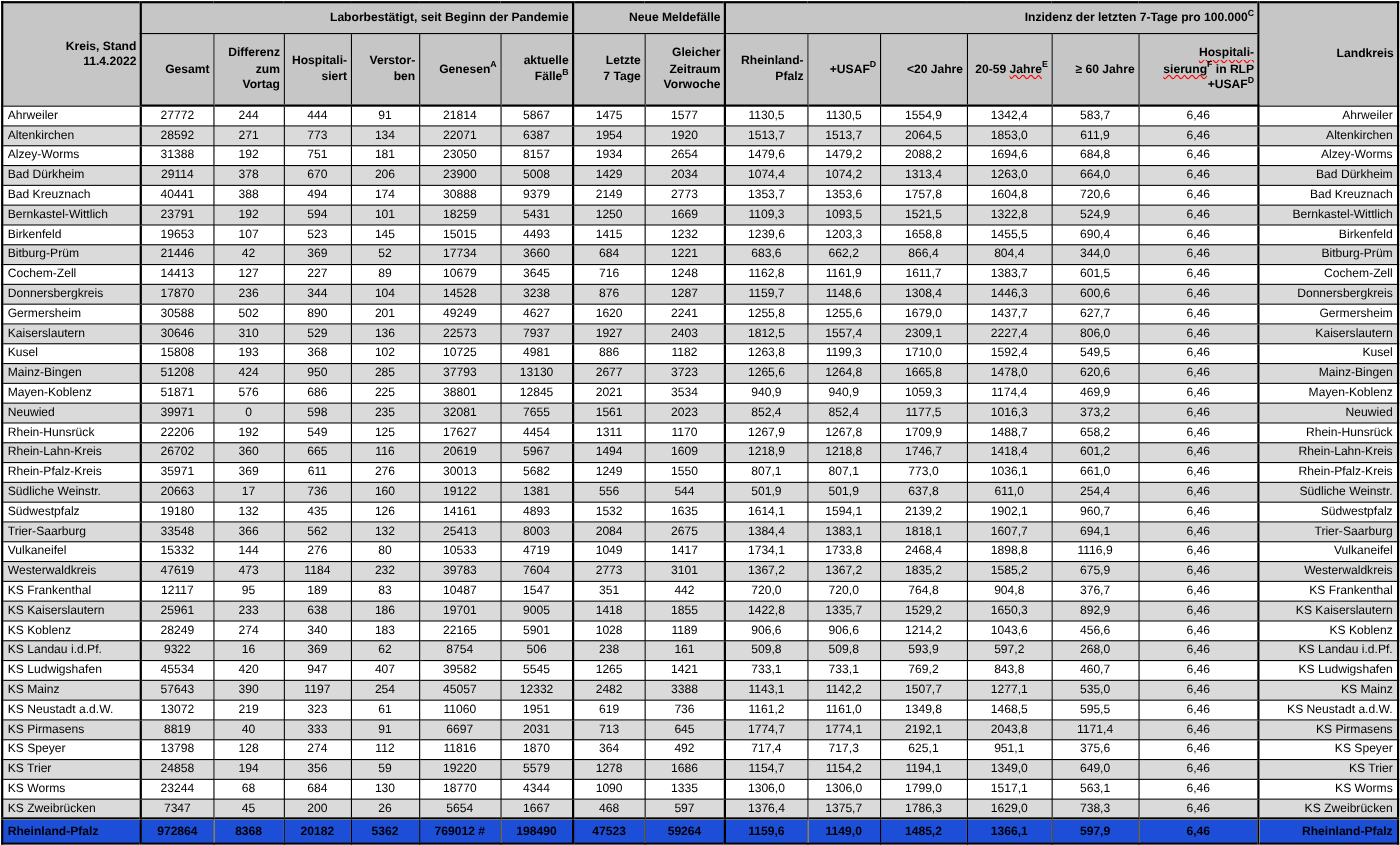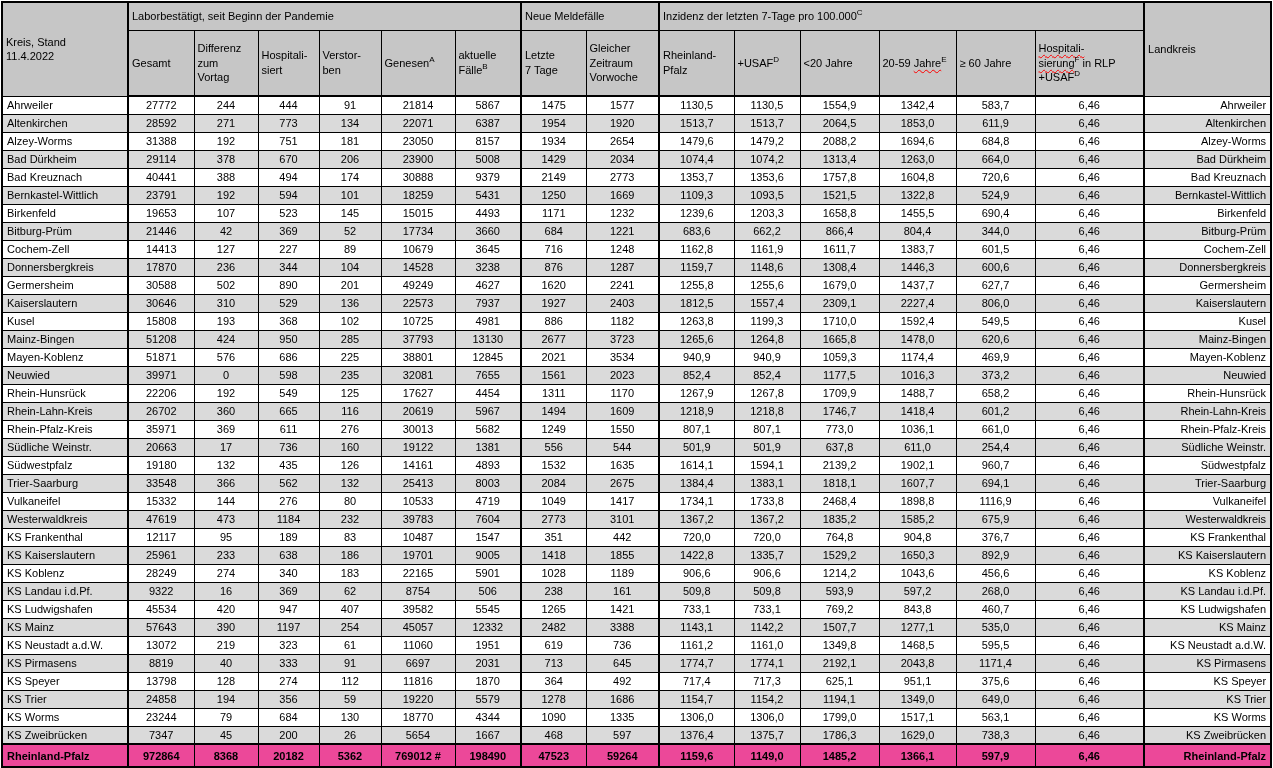--- a/index.html
+++ b/index.html
@@ -13,23 +13,23 @@
     width:1269px;border:2px solid #000;
   }
   th,td{
     border:1px solid #000;
     overflow:hidden;
     padding:0 3px;
     box-sizing:border-box;
   }
   thead th{
     background:#c6c6c6;
-    font-weight:normal;
+    font-weight:bold;
     font-size:11px;
-    text-align:left;
+    text-align:right;
     vertical-align:middle;
     line-height:1.3;
   }
   tr.grouprow{height:28px;}
   tr.subhead{height:66px;}
   tr.subhead th{border-bottom-width:2px;}
   .ml{white-space:pre-line;}
   sup{font-size:8px;line-height:0;}
   .wavy{
     text-decoration:underline wavy #ff0000;
@@ -45,21 +45,21 @@
     text-align:center;
     white-space:nowrap;
   }
   tbody td.name{text-align:left;padding-left:4px;}
   tbody td.lk{text-align:right;padding-right:4px;}
   tbody tr:nth-child(even) td{background:#dadada;}
   tbody tr.total{height:23px;}
   tbody tr.total td{
     border-top:2px solid #000;
     font-weight:bold;
-    background:#ec4899;
+    background:#1d4ed8;
   }
   tbody td:nth-child(1),
   tbody td:nth-child(7),
   tbody td:nth-child(9),
   tbody td:nth-child(15){border-right-width:2px;}
 </style>
 </head>
 <body>
 
 <div class="sheet">
@@ -233,21 +233,21 @@
           <td class="lk">Bernkastel-Wittlich</td>
         </tr>
         <tr>
           <td class="name">Birkenfeld</td>
           <td class="num">19653</td>
           <td class="num">107</td>
           <td class="num">523</td>
           <td class="num">145</td>
           <td class="num">15015</td>
           <td class="num">4493</td>
-          <td class="num">1171</td>
+          <td class="num">1415</td>
           <td class="num">1232</td>
           <td class="num">1239,6</td>
           <td class="num">1203,3</td>
           <td class="num">1658,8</td>
           <td class="num">1455,5</td>
           <td class="num">690,4</td>
           <td class="num">6,46</td>
           <td class="lk">Birkenfeld</td>
         </tr>
         <tr>
@@ -732,21 +732,21 @@
           <td class="num">1154,2</td>
           <td class="num">1194,1</td>
           <td class="num">1349,0</td>
           <td class="num">649,0</td>
           <td class="num">6,46</td>
           <td class="lk">KS Trier</td>
         </tr>
         <tr>
           <td class="name">KS Worms</td>
           <td class="num">23244</td>
-          <td class="num">79</td>
+          <td class="num">68</td>
           <td class="num">684</td>
           <td class="num">130</td>
           <td class="num">18770</td>
           <td class="num">4344</td>
           <td class="num">1090</td>
           <td class="num">1335</td>
           <td class="num">1306,0</td>
           <td class="num">1306,0</td>
           <td class="num">1799,0</td>
           <td class="num">1517,1</td>

